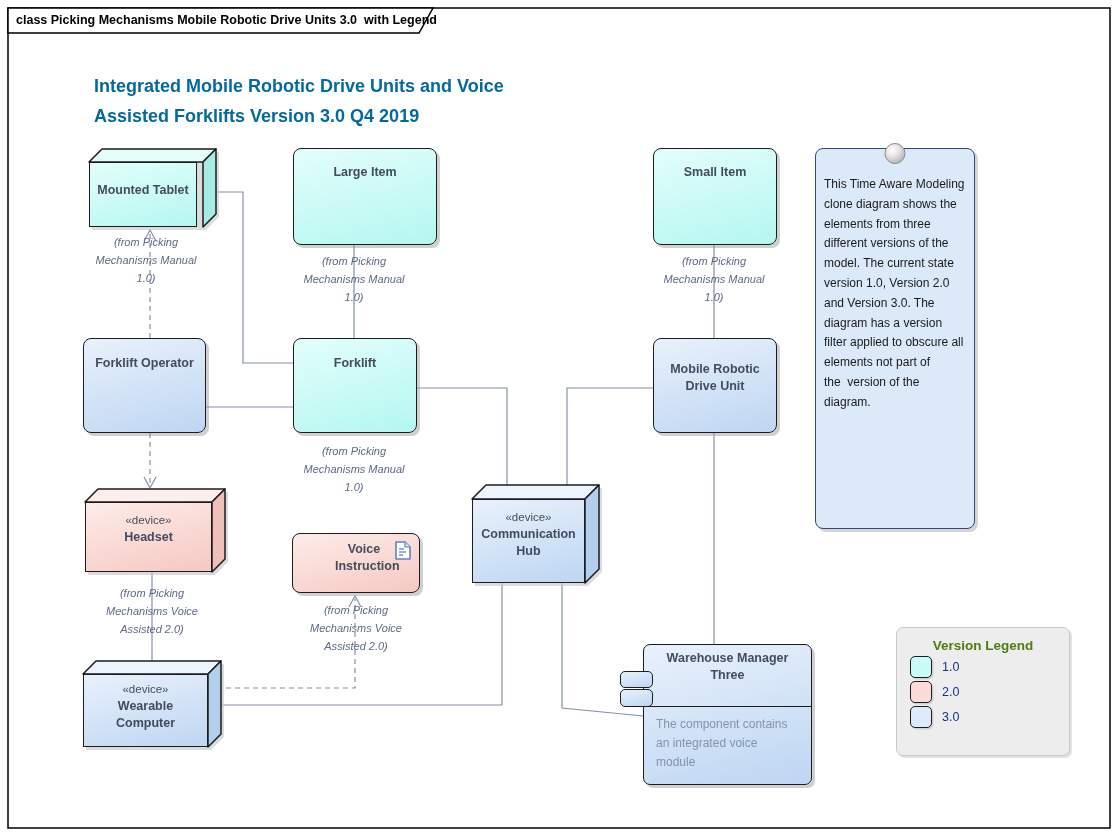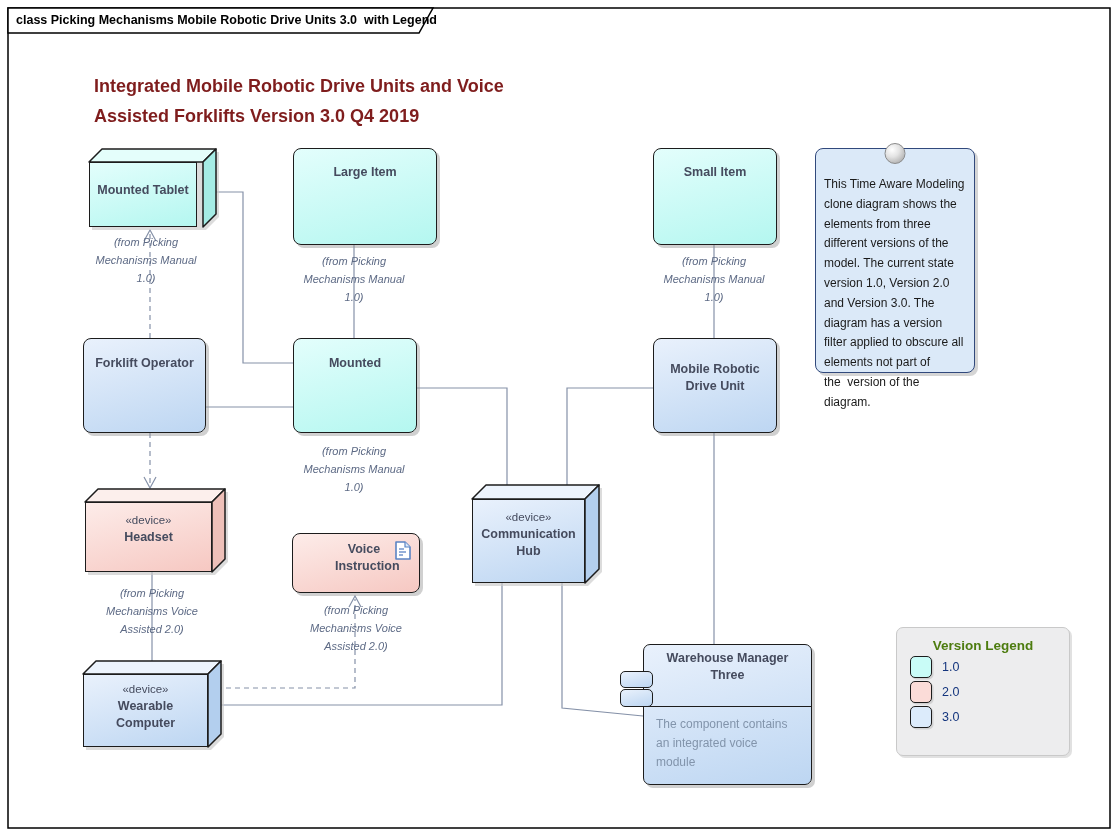--- a/index.html
+++ b/index.html
@@ -5,37 +5,37 @@
   html,body{margin:0;padding:0;background:#fff;}
   body{width:1118px;height:836px;position:relative;overflow:hidden;
        font-family:"Liberation Sans",sans-serif;}
   svg.overlay{position:absolute;left:0;top:0;z-index:1;}
   .lyr{position:absolute;z-index:2;}
   .pre{white-space:pre-line;}
   .prew{white-space:pre-wrap;}
 
   .tab-label{left:16px;top:13px;font-size:12.5px;font-weight:bold;color:#000;white-space:pre;}
   .diagram-title{left:94px;top:71px;width:540px;font-size:18px;font-weight:bold;
-                 color:#7f1d1d;line-height:30px;}
+                 color:#0369a1;line-height:30px;}
 
   .ebox{position:absolute;z-index:2;border:1.5px solid #1c1c1c;box-sizing:border-box;
         text-align:center;color:#454b5e;
         box-shadow:3px 3px 0 rgba(150,150,150,.45);}
   .rounded{border-radius:8px;}
   .fill-cyan{background:linear-gradient(165deg,#e3fefc 0%,#b4f7f0 100%);}
   .fill-pink{background:linear-gradient(165deg,#fdece9 0%,#f6c8c2 100%);}
   .fill-blue{background:linear-gradient(165deg,#e9f1fc 0%,#bdd6f2 100%);}
   .face3d{box-shadow:none;}
   .ename{font-size:12.5px;font-weight:bold;line-height:17px;}
   .estereo{font-size:11.5px;font-weight:normal;line-height:17px;}
 
   .fromnote{position:absolute;z-index:2;width:170px;text-align:center;
             font-size:11px;font-style:italic;color:#5d6a85;line-height:18px;}
 
-  .note-box{left:815px;top:148px;width:160px;height:225px;border:1.2px solid #31497c;
+  .note-box{left:815px;top:148px;width:160px;height:381px;border:1.2px solid #31497c;
             border-radius:8px;background:#dbe9f8;box-sizing:border-box;
             box-shadow:3px 3px 0 rgba(150,150,150,.4);}
   .note-text{position:absolute;left:8px;top:26px;width:146px;font-size:12px;
              color:#1a1a1a;line-height:19.8px;}
   .note-pin{position:absolute;left:50%;top:-6px;transform:translateX(-50%);
             width:19px;height:19px;border-radius:50%;border:1px solid #8a8a8a;
             background:radial-gradient(circle at 35% 30%,#ffffff 0%,#e3e3e3 40%,#b9b9b9 75%,#9c9c9c 100%);}
 
   .legend-box{left:896px;top:627px;width:174px;height:129px;background:#ededee;
               border:1px solid #c9c9c9;border-radius:7px;box-sizing:border-box;
@@ -123,21 +123,21 @@
 </div>
 <div class="fromnote pre" style="left:629px;top:252px;">(from Picking
 Mechanisms Manual
 1.0)</div>
 
 <div class="ebox rounded fill-blue" style="left:83px;top:338px;width:123px;height:95px;padding-top:16px;">
   <div class="ename">Forklift Operator</div>
 </div>
 
 <div class="ebox rounded fill-cyan" style="left:293px;top:338px;width:124px;height:95px;padding-top:16px;">
-  <div class="ename">Mounted</div>
+  <div class="ename">Forklift</div>
 </div>
 <div class="fromnote pre" style="left:269px;top:442px;">(from Picking
 Mechanisms Manual
 1.0)</div>
 
 <div class="ebox rounded fill-blue" style="left:653px;top:338px;width:124px;height:95px;padding-top:22px;">
   <div class="ename pre">Mobile Robotic
 Drive Unit</div>
 </div>
 

